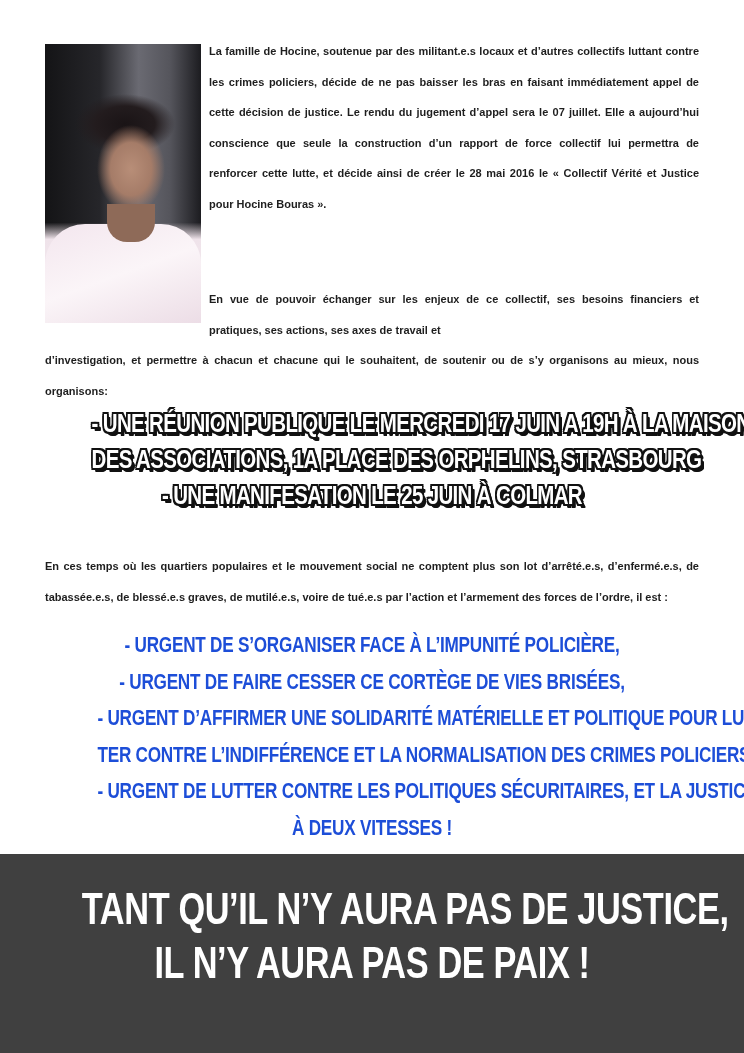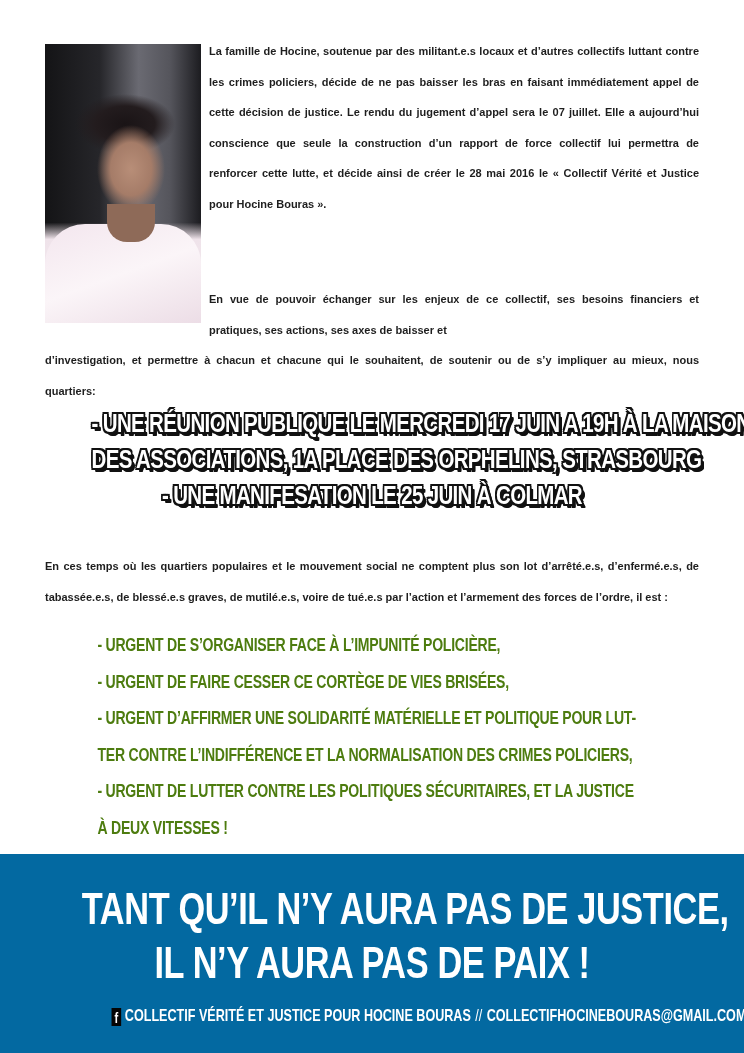--- a/index.html
+++ b/index.html
@@ -38,27 +38,27 @@
     line-height: 36px; color: #ffffff; letter-spacing: -0.8px;
     transform: scaleX(0.82); transform-origin: center;
     text-shadow:
       -2px -2px 0 #111, 2px -2px 0 #111, -2px 2px 0 #111, 2px 2px 0 #111,
       0 -2px 0 #111, 0 2px 0 #111, -2px 0 0 #111, 2px 0 0 #111,
       3px 3px 0 #111, 4px 4px 0 #111, 3px 4px 0 #111, 4px 3px 0 #111;
   }
   .events div { white-space: nowrap; }
   .p3 { left: 45px; top: 551px; width: 654px; }
   .urgent {
-    position: absolute; left: 20px; top: 627px; width: 704px; text-align: left;
-    font-weight: bold; font-size: 18px; line-height: 36.5px; color: #4d7c0f;
+    position: absolute; left: 20px; top: 627px; width: 704px; text-align: center;
+    font-weight: bold; font-size: 22px; line-height: 36.5px; color: #1d4ed8;
     letter-spacing: -0.3px;
   }
   .urgent div { white-space: nowrap; transform: scaleX(0.78); transform-origin: center; }
   .footer {
-    position: absolute; left: 0; top: 854px; width: 744px; height: 199px; background: #0369a1;
+    position: absolute; left: 0; top: 854px; width: 744px; height: 199px; background: #404040;
   }
   .slogan {
     position: absolute; left: 0; top: 28px; width: 744px; text-align: center;
     color: #ffffff; font-weight: bold; font-size: 44px; line-height: 54px; letter-spacing: -0.5px;
   }
   .slogan div { white-space: nowrap; transform: scaleX(0.78); transform-origin: center; }
   .contact {
     position: absolute; left: 0; top: 151px; width: 744px; text-align: center;
     color: #ffffff; font-weight: bold; font-size: 17px; line-height: 22px; white-space: nowrap;
   }
@@ -72,22 +72,22 @@
 </style>
 </head>
 <body>
 
 <div class="photo">
   <div class="shirt"></div>
   <div class="neck"></div>
 </div>
 
 <div class="para p1">La famille de Hocine, soutenue par des militant.e.s locaux et d’autres collectifs luttant contre les crimes policiers, décide de ne pas baisser les bras en faisant immédiatement appel de cette décision de justice. Le rendu du jugement d’appel sera le 07 juillet. Elle a aujourd’hui conscience que seule la construction d’un rapport de force collectif lui permettra de renforcer cette lutte, et décide ainsi de créer le 28 mai 2016 le « Collectif Vérité et Justice pour Hocine Bouras ».</div>
-<div class="para p2-a">En vue de pouvoir échanger sur les enjeux de ce collectif, ses besoins financiers et pratiques, ses actions, ses axes de baisser et</div>
-<div class="para p2-b">d’investigation, et permettre à chacun et chacune qui le souhaitent, de soutenir ou de s’y impliquer au mieux, nous quartiers:</div>
+<div class="para p2-a">En vue de pouvoir échanger sur les enjeux de ce collectif, ses besoins financiers et pratiques, ses actions, ses axes de travail et</div>
+<div class="para p2-b">d’investigation, et permettre à chacun et chacune qui le souhaitent, de soutenir ou de s’y organisons au mieux, nous organisons:</div>
 
 <div class="events">
   <div>- UNE RÉUNION PUBLIQUE LE MERCREDI 17 JUIN A 19H À LA MAISON</div>
   <div>DES ASSOCIATIONS, 1A PLACE DES ORPHELINS, STRASBOURG</div>
   <div>- UNE MANIFESATION LE 25 JUIN À COLMAR</div>
 </div>
 
 <div class="para p3">En ces temps où les quartiers populaires et le mouvement social ne comptent plus son lot d’arrêté.e.s, d’enfermé.e.s, de tabassée.e.s, de blessé.e.s graves, de mutilé.e.s, voire de tué.e.s par l’action et l’armement des forces de l’ordre, il est :</div>
 
 <div class="urgent">
@@ -97,18 +97,13 @@
   <div>TER CONTRE L’INDIFFÉRENCE ET LA NORMALISATION DES CRIMES POLICIERS,</div>
   <div>- URGENT DE LUTTER CONTRE LES POLITIQUES SÉCURITAIRES, ET LA JUSTICE</div>
   <div>À DEUX VITESSES !</div>
 </div>
 
 <div class="footer">
   <div class="slogan">
     <div>TANT QU’IL N’Y AURA PAS DE JUSTICE,</div>
     <div>IL N’Y AURA PAS DE PAIX !</div>
   </div>
-  <div class="contact">
-    <span class="contact-inner">
-      <span class="fb-icon">f</span><span>COLLECTIF VÉRITÉ ET JUSTICE POUR HOCINE BOURAS</span><span class="sep">//</span><span>COLLECTIFHOCINEBOURAS@GMAIL.COM</span>
-    </span>
-  </div>
 </div>
 
 </body></html>

